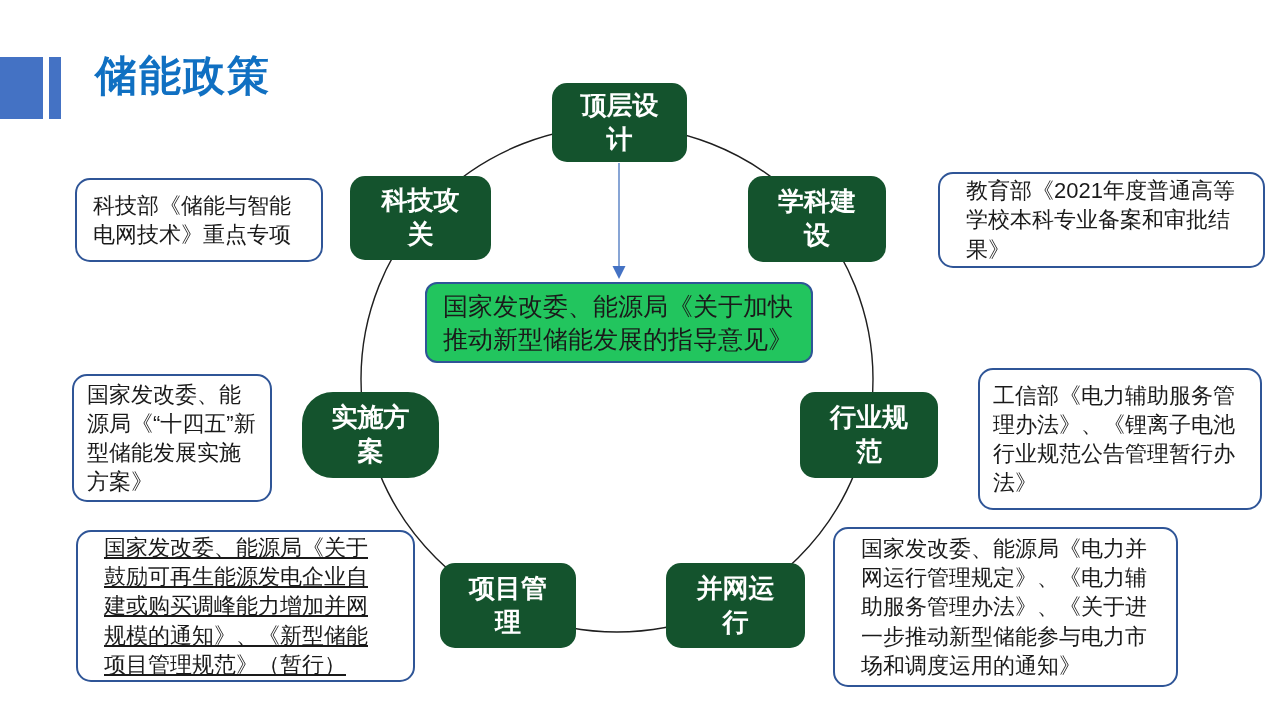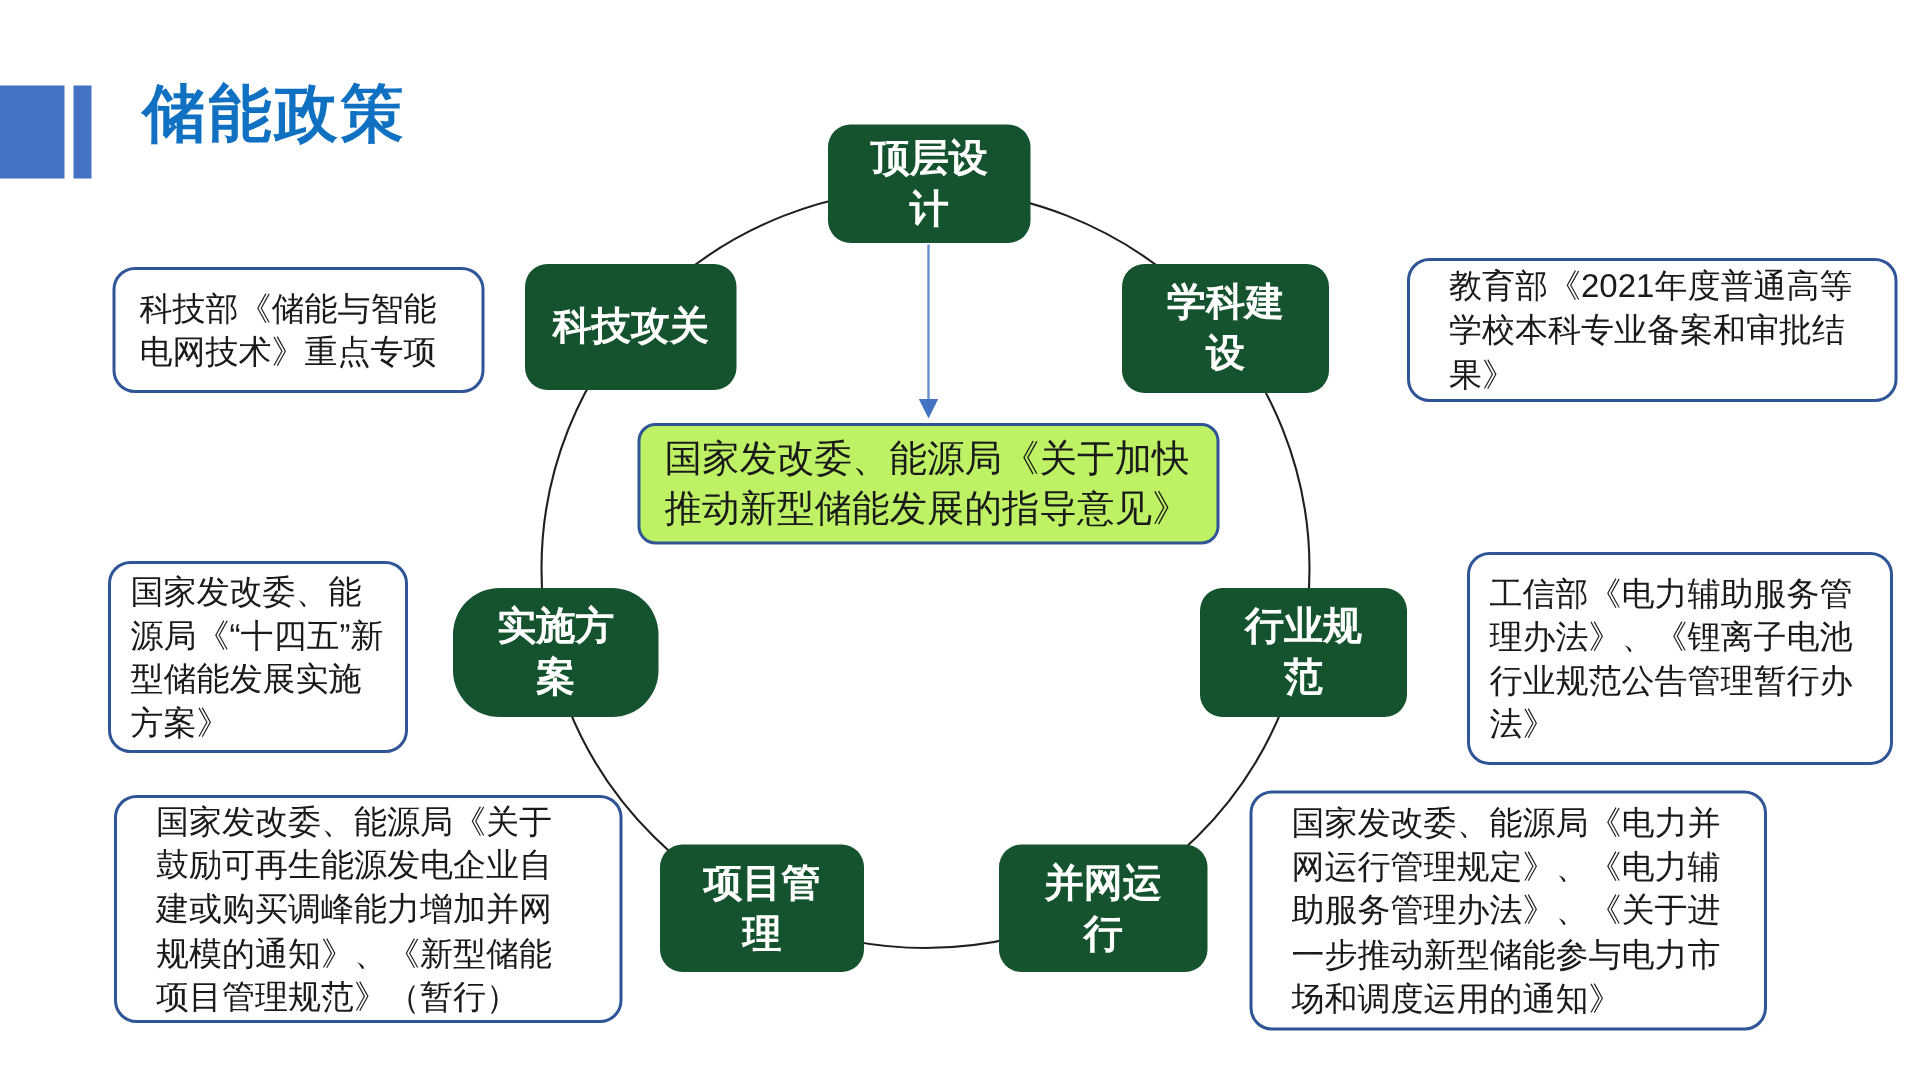--- a/index.html
+++ b/index.html
@@ -20,45 +20,45 @@
   
   .node{
     position:absolute;z-index:2;box-sizing:border-box;
     background:#14532d;border-radius:15px;
     color:#ffffff;font-weight:700;font-size:26px;line-height:1.3;
     display:flex;align-items:center;justify-content:center;text-align:center;
     padding:0 18px;
   }
   .node-top      {left:552px;top:83px; width:135px;height:79px;}
   .node-subject  {left:748px;top:176px;width:138px;height:86px;}
-  .node-tech     {left:350px;top:176px;width:141px;height:84px;padding:0 3px;}
+  .node-tech     {left:350px;top:176px;width:141px;height:84px;padding:0 20px;}
   .node-industry {left:800px;top:392px;width:138px;height:86px;}
   .node-impl     {left:302px;top:392px;width:137px;height:86px;border-radius:31px;}
   .node-grid     {left:666px;top:563px;width:139px;height:85px;}
   .node-project  {left:440px;top:563px;width:136px;height:85px;text-align:center;}
   
   .center-box{
     position:absolute;z-index:3;box-sizing:border-box;
     left:425px;top:282px;width:388px;height:81px;
-    background:#bef264;border:2px solid #2F5597;border-radius:12px;
+    background:#22c55e;border:2px solid #2F5597;border-radius:12px;
     color:#1a1a1a;font-size:25px;line-height:1.32;
     display:flex;align-items:center;padding:0 16px;text-align:left;
   }
   
   .callout{
     position:absolute;z-index:2;box-sizing:border-box;
     background:#ffffff;border:2px solid #2F5597;border-radius:15px;
     color:#1a1a1a;font-size:22px;line-height:1.33;
     display:flex;align-items:center;padding:2px 26px;text-align:left;
   }
   .callout-tech    {left:75px; top:178px;width:248px;height:84px;padding:2px 16px;justify-content:flex-end;}
   .callout-subject {left:938px;top:172px;width:327px;height:96px;}
   .callout-impl    {left:72px; top:374px;width:200px;height:128px;padding:2px 13px;}
   .callout-industry{left:978px;top:368px;width:284px;height:142px;padding:2px 13px;}
-  .callout-project {left:76px; top:530px;width:339px;height:152px;}
+  .callout-project {left:76px; top:530px;width:339px;height:152px;text-decoration:underline;}
   .callout-grid    {left:833px;top:527px;width:345px;height:160px;}
 </style>
 </head>
 <body>
 
 <div class="deco-rect deco-main"></div>
 <div class="deco-rect deco-bar"></div>
 <h1 class="page-title">储能政策</h1>
 
 <svg class="diagram-svg" width="1280" height="720" viewBox="0 0 1280 720">

